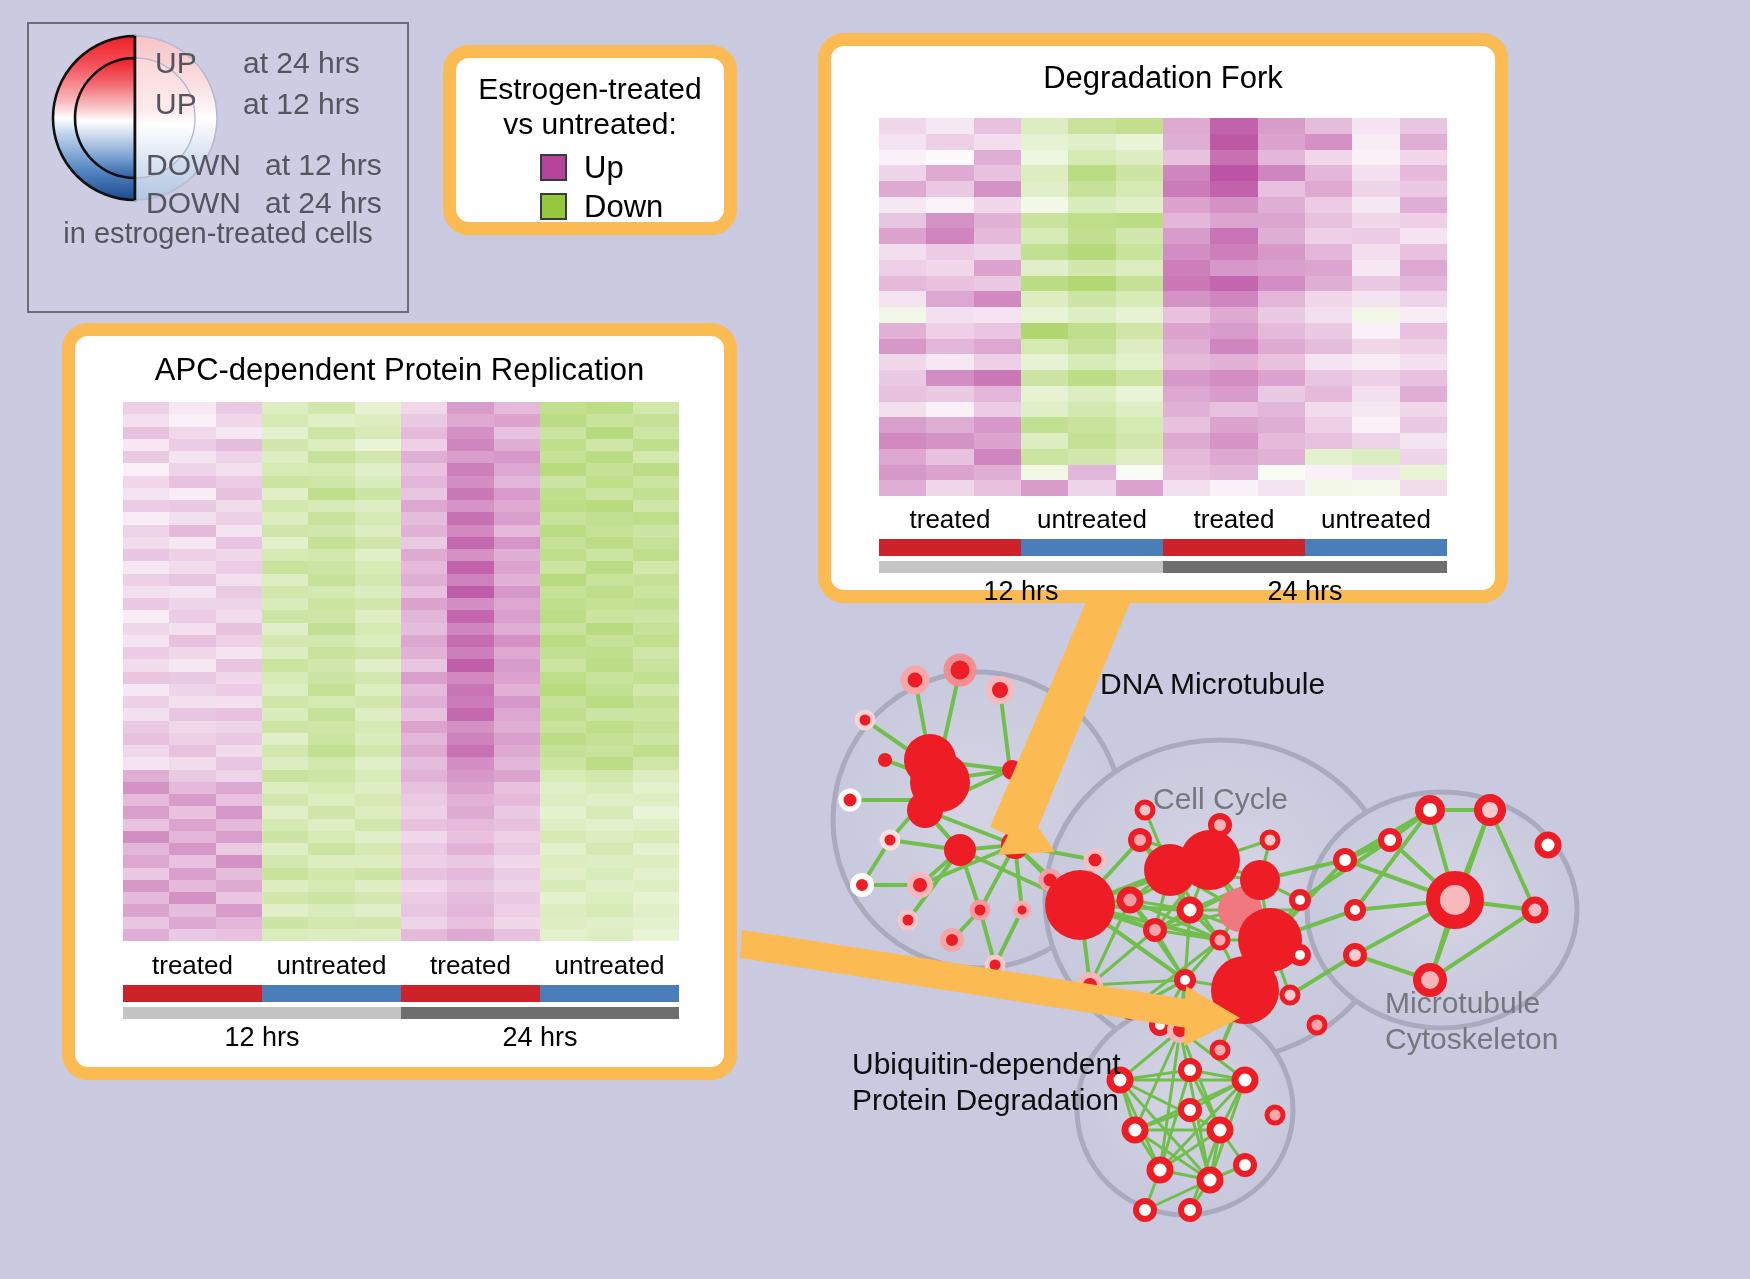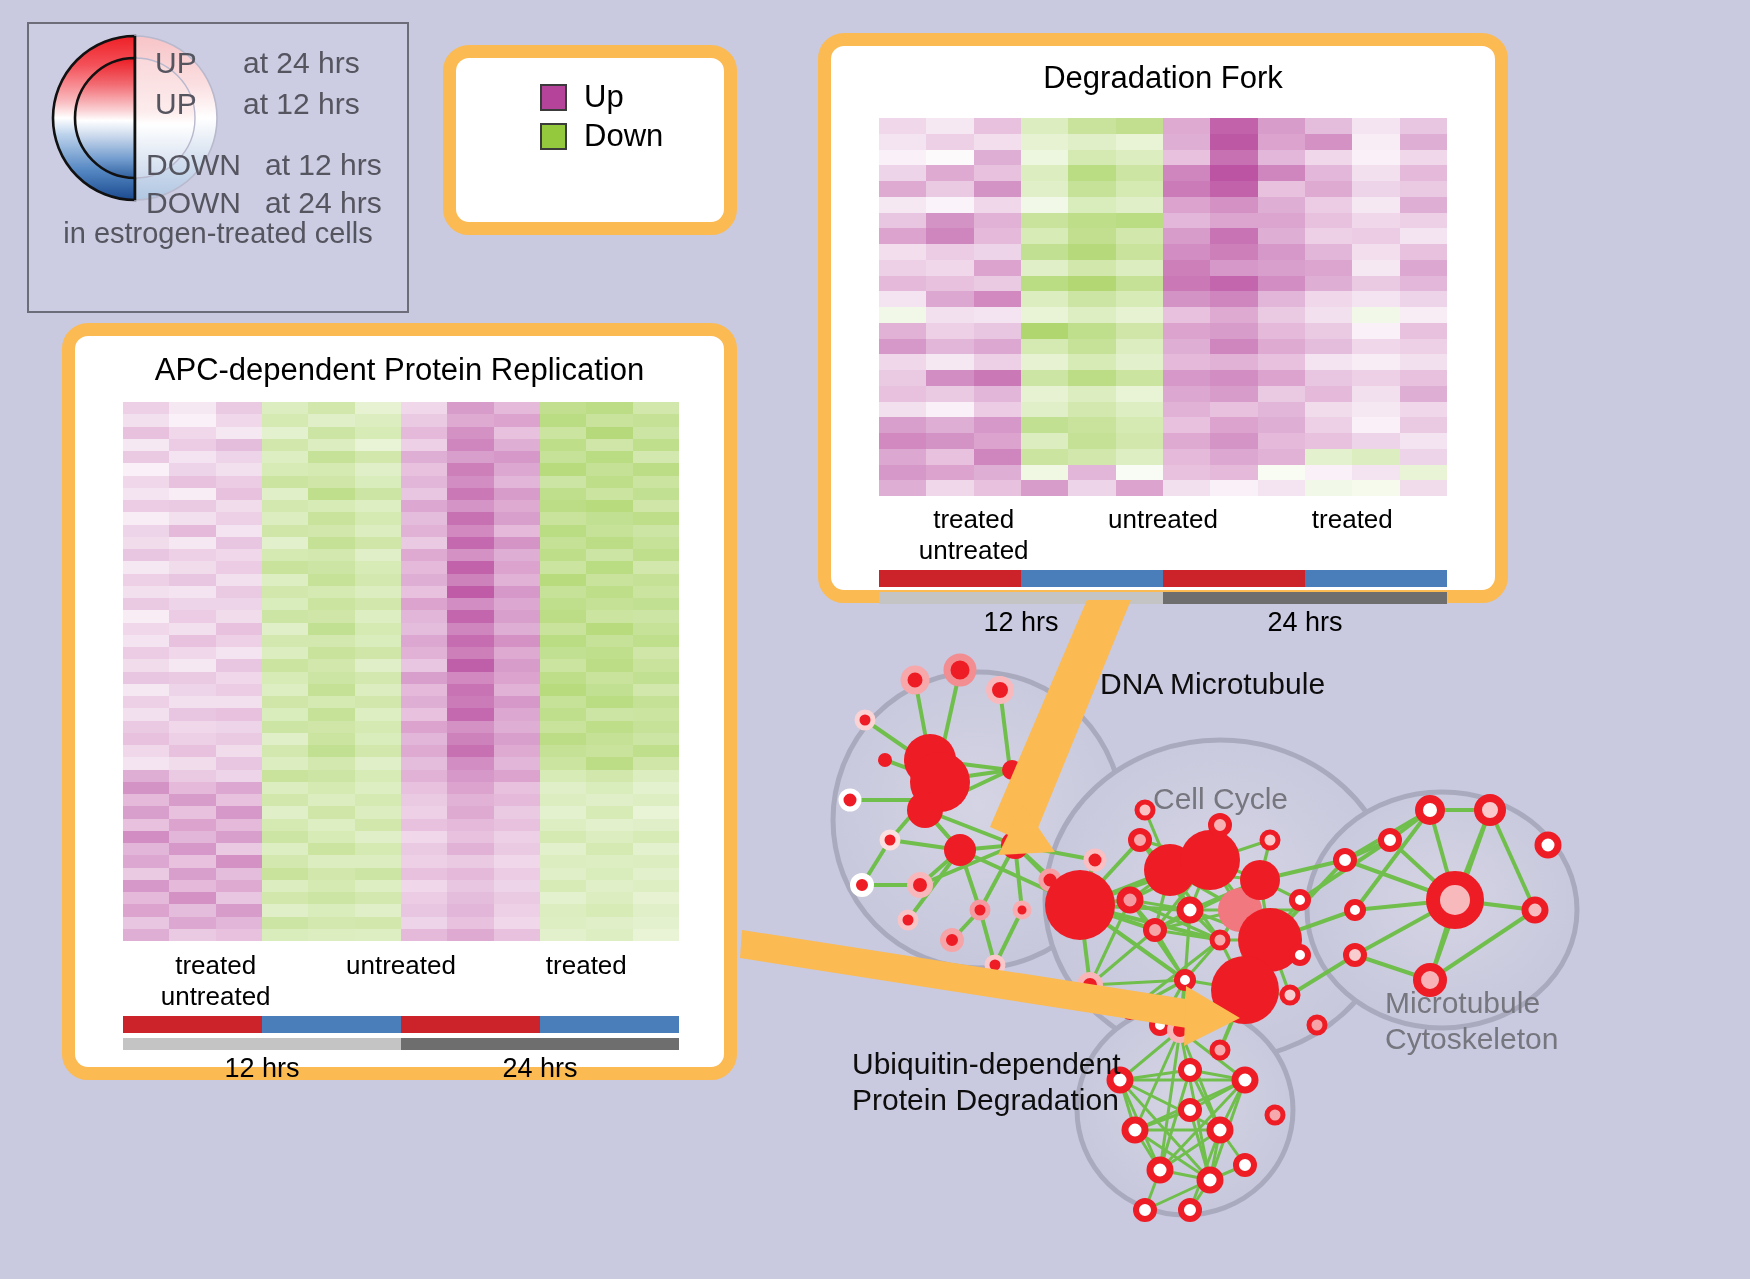--- a/index.html
+++ b/index.html
@@ -51,21 +51,21 @@
 
   
   #rfpanel{ left:818px; top:33px; width:690px; height:570px; }
   #apcpanel{ left:62px; top:323px; width:675px; height:757px; }
 
   .hm-wrap{ position:absolute; }
   .heatmap{ display:grid; }
   .heatmap div{ width:100%; height:100%; }
 
   
-  .sample-labels{ display:grid; grid-template-columns:repeat(3,1fr); }
+  .sample-labels{ display:grid; grid-template-columns:repeat(4,1fr); }
   .sample-labels span{ text-align:center; font-size:26px; color:#000; }
   .cond-bar{ display:grid; grid-template-columns:repeat(4,1fr); height:17px; }
   .gray-bar{ display:grid; grid-template-columns:repeat(2,1fr); height:12px; margin-top:5px; }
   .time-labels{ display:grid; grid-template-columns:repeat(2,1fr); margin-top:3px; }
   .time-labels span{ text-align:center; font-size:27px; color:#000; }
 
   
   #network{ position:absolute; left:790px; top:610px; width:960px; height:669px; }
   .net-label{
     position:absolute; color:#76767f; font-size:30px; line-height:1.2; white-space:nowrap;
@@ -136,20 +136,22 @@
     <div class="key-row" style="left:117px; top:162px;">DOWN</div>
     <div class="key-row" style="left:236px; top:162px;">at 24 hrs</div>
 
     <div id="keyfoot">
       <div>in estrogen-treated cells</div>
     </div>
   </div>
 
   <div id="legendpanel" class="panel">
     <div class="panel-title">
+      <div>Estrogen-treated</div>
+      <div>vs untreated:</div>
     </div>
     <div class="legend-rows">
       <div class="legend-row">
         <span class="swatch" style="background:#b5439a"></span>
         <span class="legend-label">Up</span>
       </div>
       <div class="legend-row">
         <span class="swatch" style="background:#94c83d"></span>
         <span class="legend-label">Down</span>
       </div>

